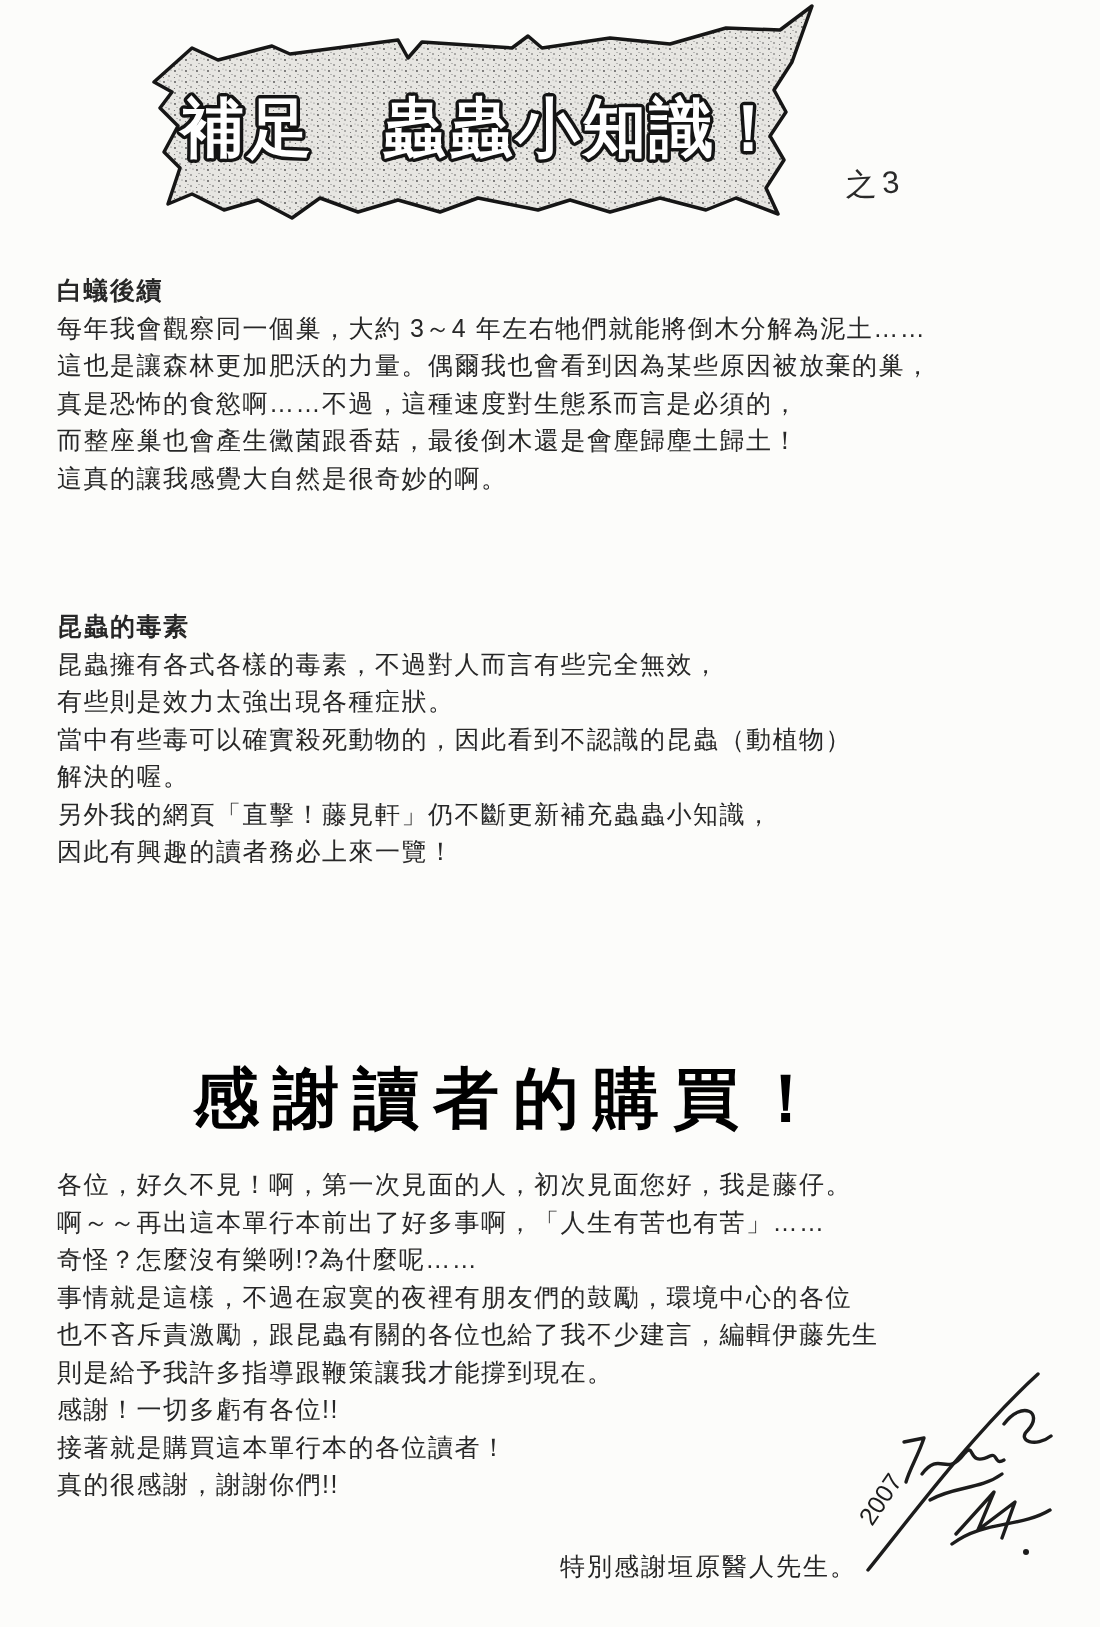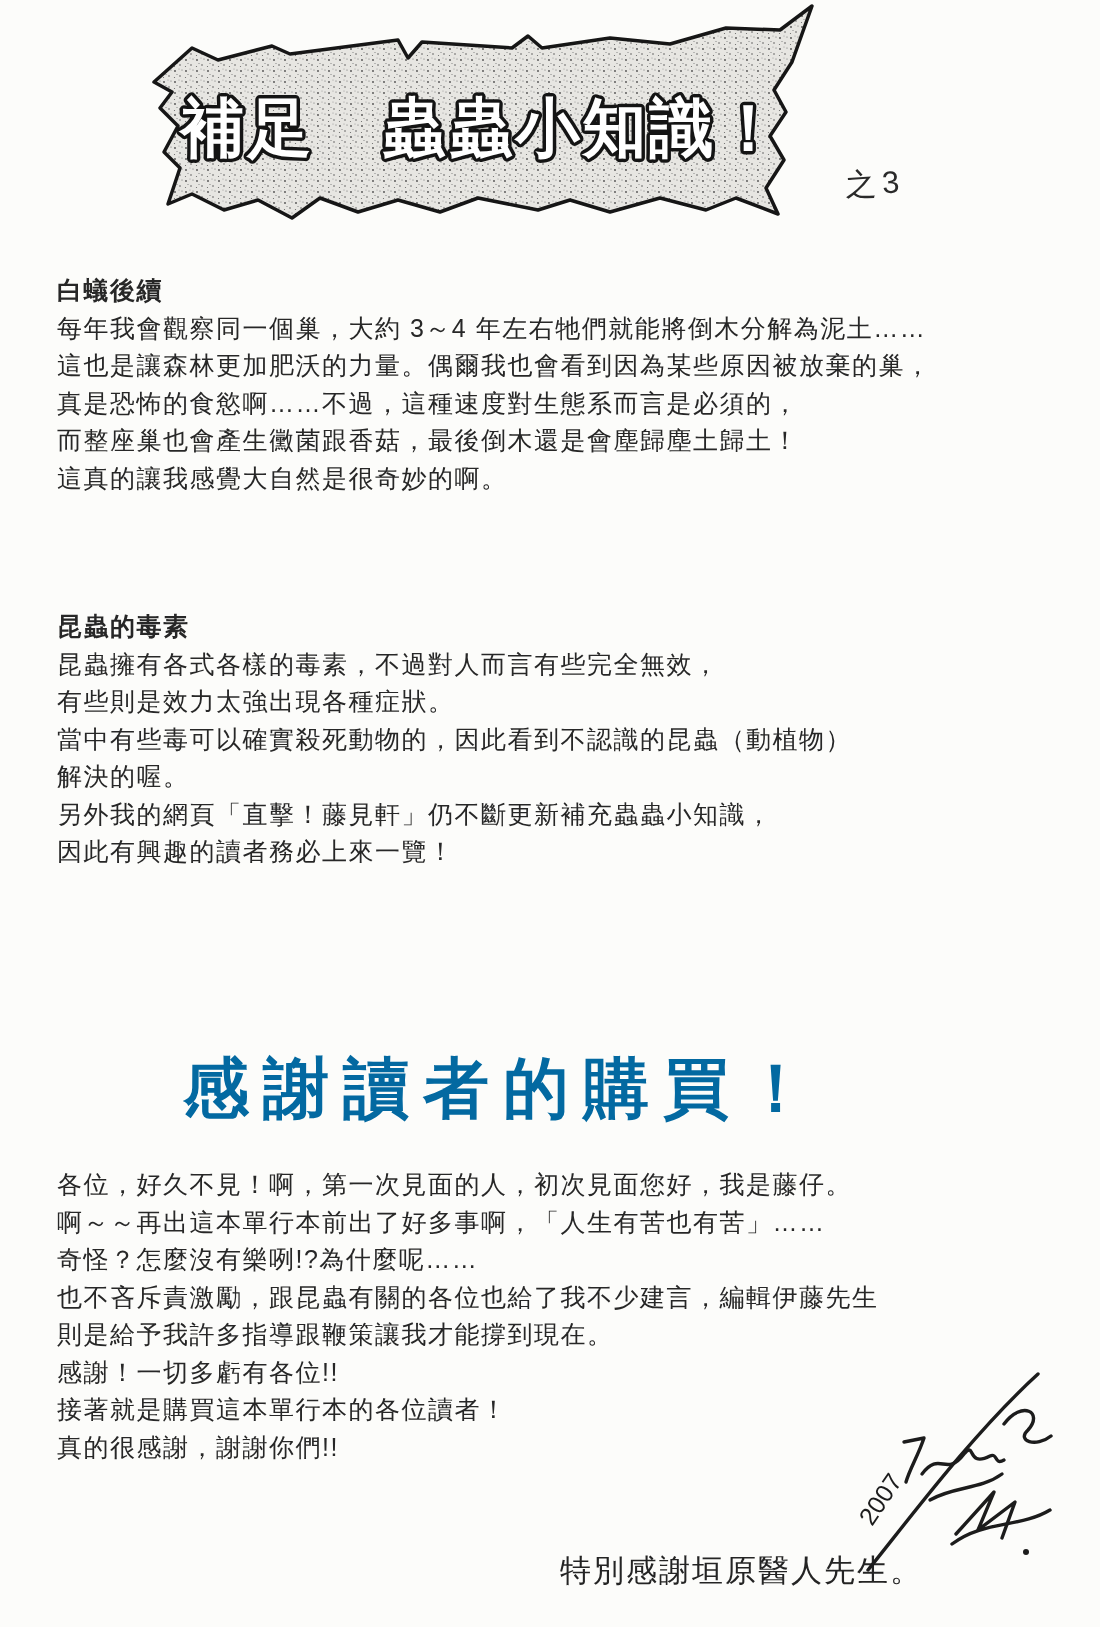--- a/index.html
+++ b/index.html
@@ -28,29 +28,29 @@
   .sec-afterword{top:1166px;}
   .line, .sec-heading{
     white-space:pre;
     font-size:25px;
     line-height:37.5px;
     letter-spacing:1.5px;
     color:#272727;
   }
   .sec-heading{font-weight:bold;}
   .big-heading{
-    position:absolute;left:183px;top:1044px;margin:0;
+    position:absolute;left:183px;top:1044px;margin:10px;
     font-size:66px;font-weight:800;
     letter-spacing:14px;white-space:pre;
-    color:#0369a1;
+    color:#000000;
     font-family:"Liberation Sans","DejaVu Sans",sans-serif;
   }
   .special-thanks{
     position:absolute;left:560px;top:1550px;
-    font-size:31px;letter-spacing:2px;color:#242424;white-space:pre;
+    font-size:25px;letter-spacing:2px;color:#242424;white-space:pre;
   }
   .signature-wrap{position:absolute;left:852px;top:1362px;width:225px;height:220px;}
 </style>
 </head>
 <body>
 
 <div class="page">
 
   <div class="banner-wrap">
     <svg width="700" height="222" viewBox="0 0 700 222">
@@ -94,20 +94,21 @@
     <div class="line">另外我的網頁「直擊！藤見軒」仍不斷更新補充蟲蟲小知識，</div>
     <div class="line">因此有興趣的讀者務必上來一覽！</div>
   </section>
 
   <h1 class="big-heading">感謝讀者的購買！</h1>
 
   <section class="sec sec-afterword">
     <div class="line">各位，好久不見！啊，第一次見面的人，初次見面您好，我是藤仔。</div>
     <div class="line">啊～～再出這本單行本前出了好多事啊，「人生有苦也有苦」……</div>
     <div class="line">奇怪？怎麼沒有樂咧!?為什麼呢……</div>
+    <div class="line">事情就是這樣，不過在寂寞的夜裡有朋友們的鼓勵，環境中心的各位</div>
     <div class="line">也不吝斥責激勵，跟昆蟲有關的各位也給了我不少建言，編輯伊藤先生</div>
     <div class="line">則是給予我許多指導跟鞭策讓我才能撐到現在。</div>
     <div class="line">感謝！一切多虧有各位!!</div>
     <div class="line">接著就是購買這本單行本的各位讀者！</div>
     <div class="line">真的很感謝，謝謝你們!!</div>
   </section>
 
   <div class="special-thanks">特別感謝垣原醫人先生。</div>
 
   <div class="signature-wrap">

